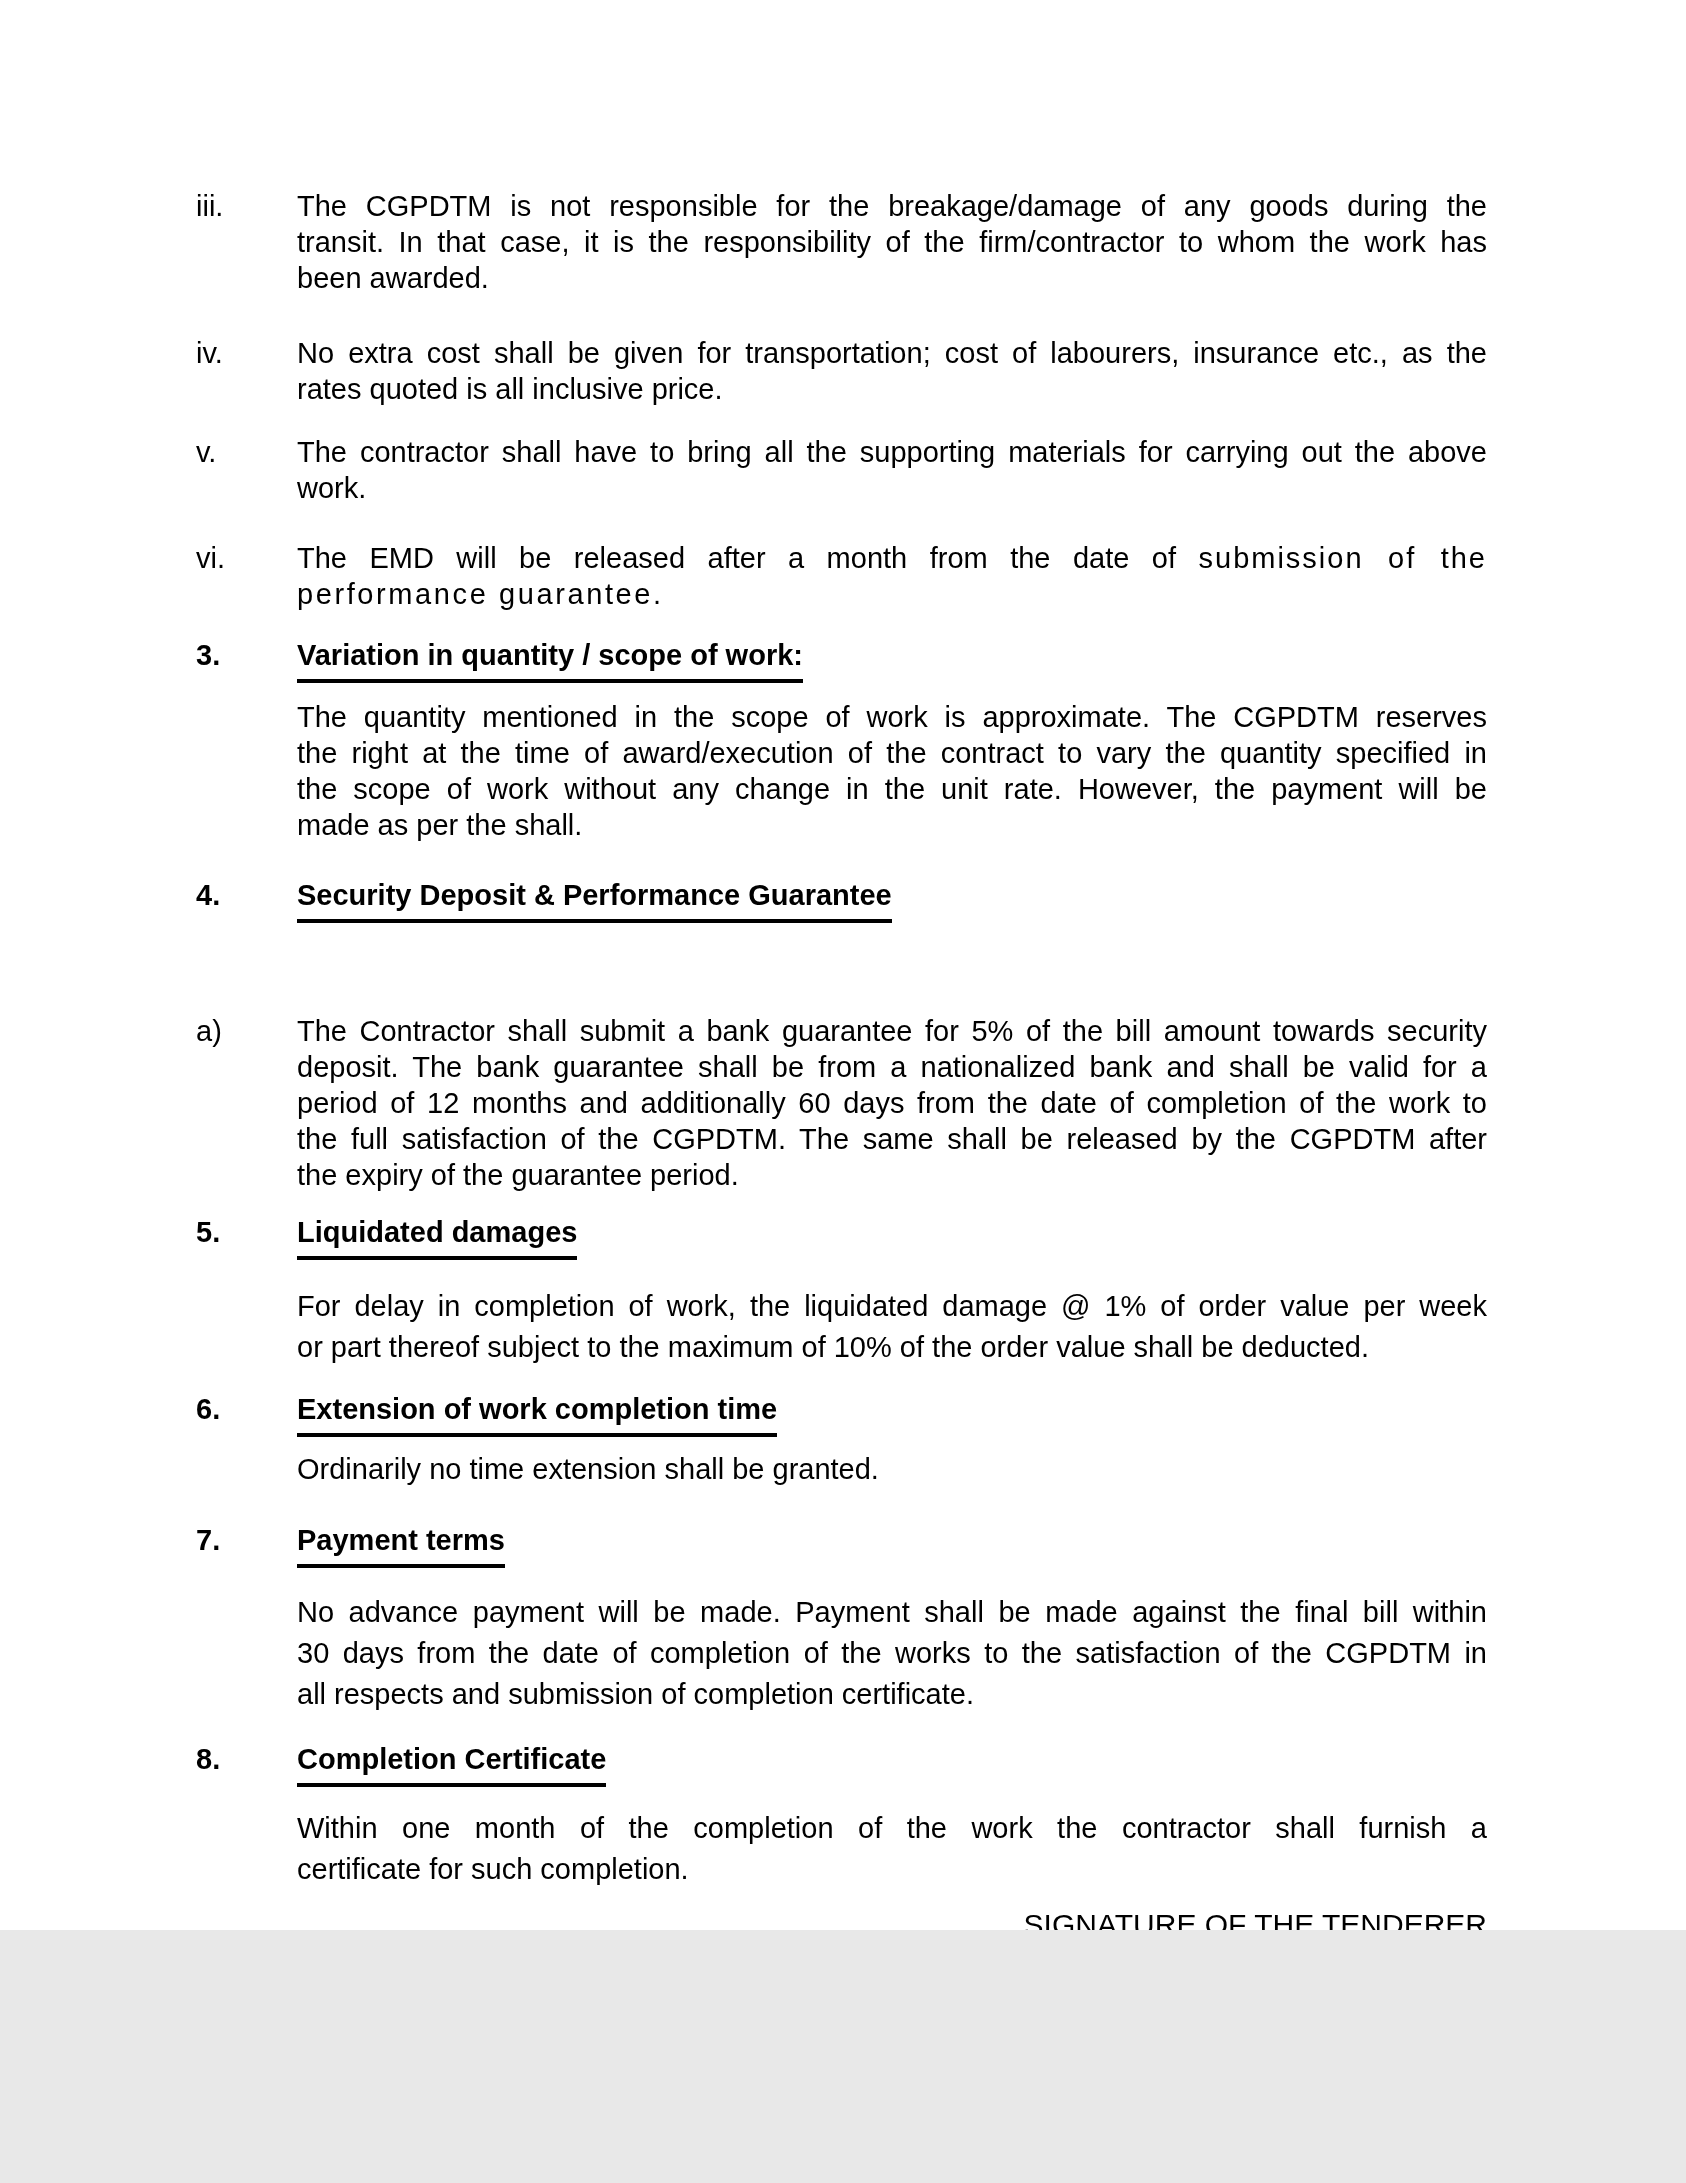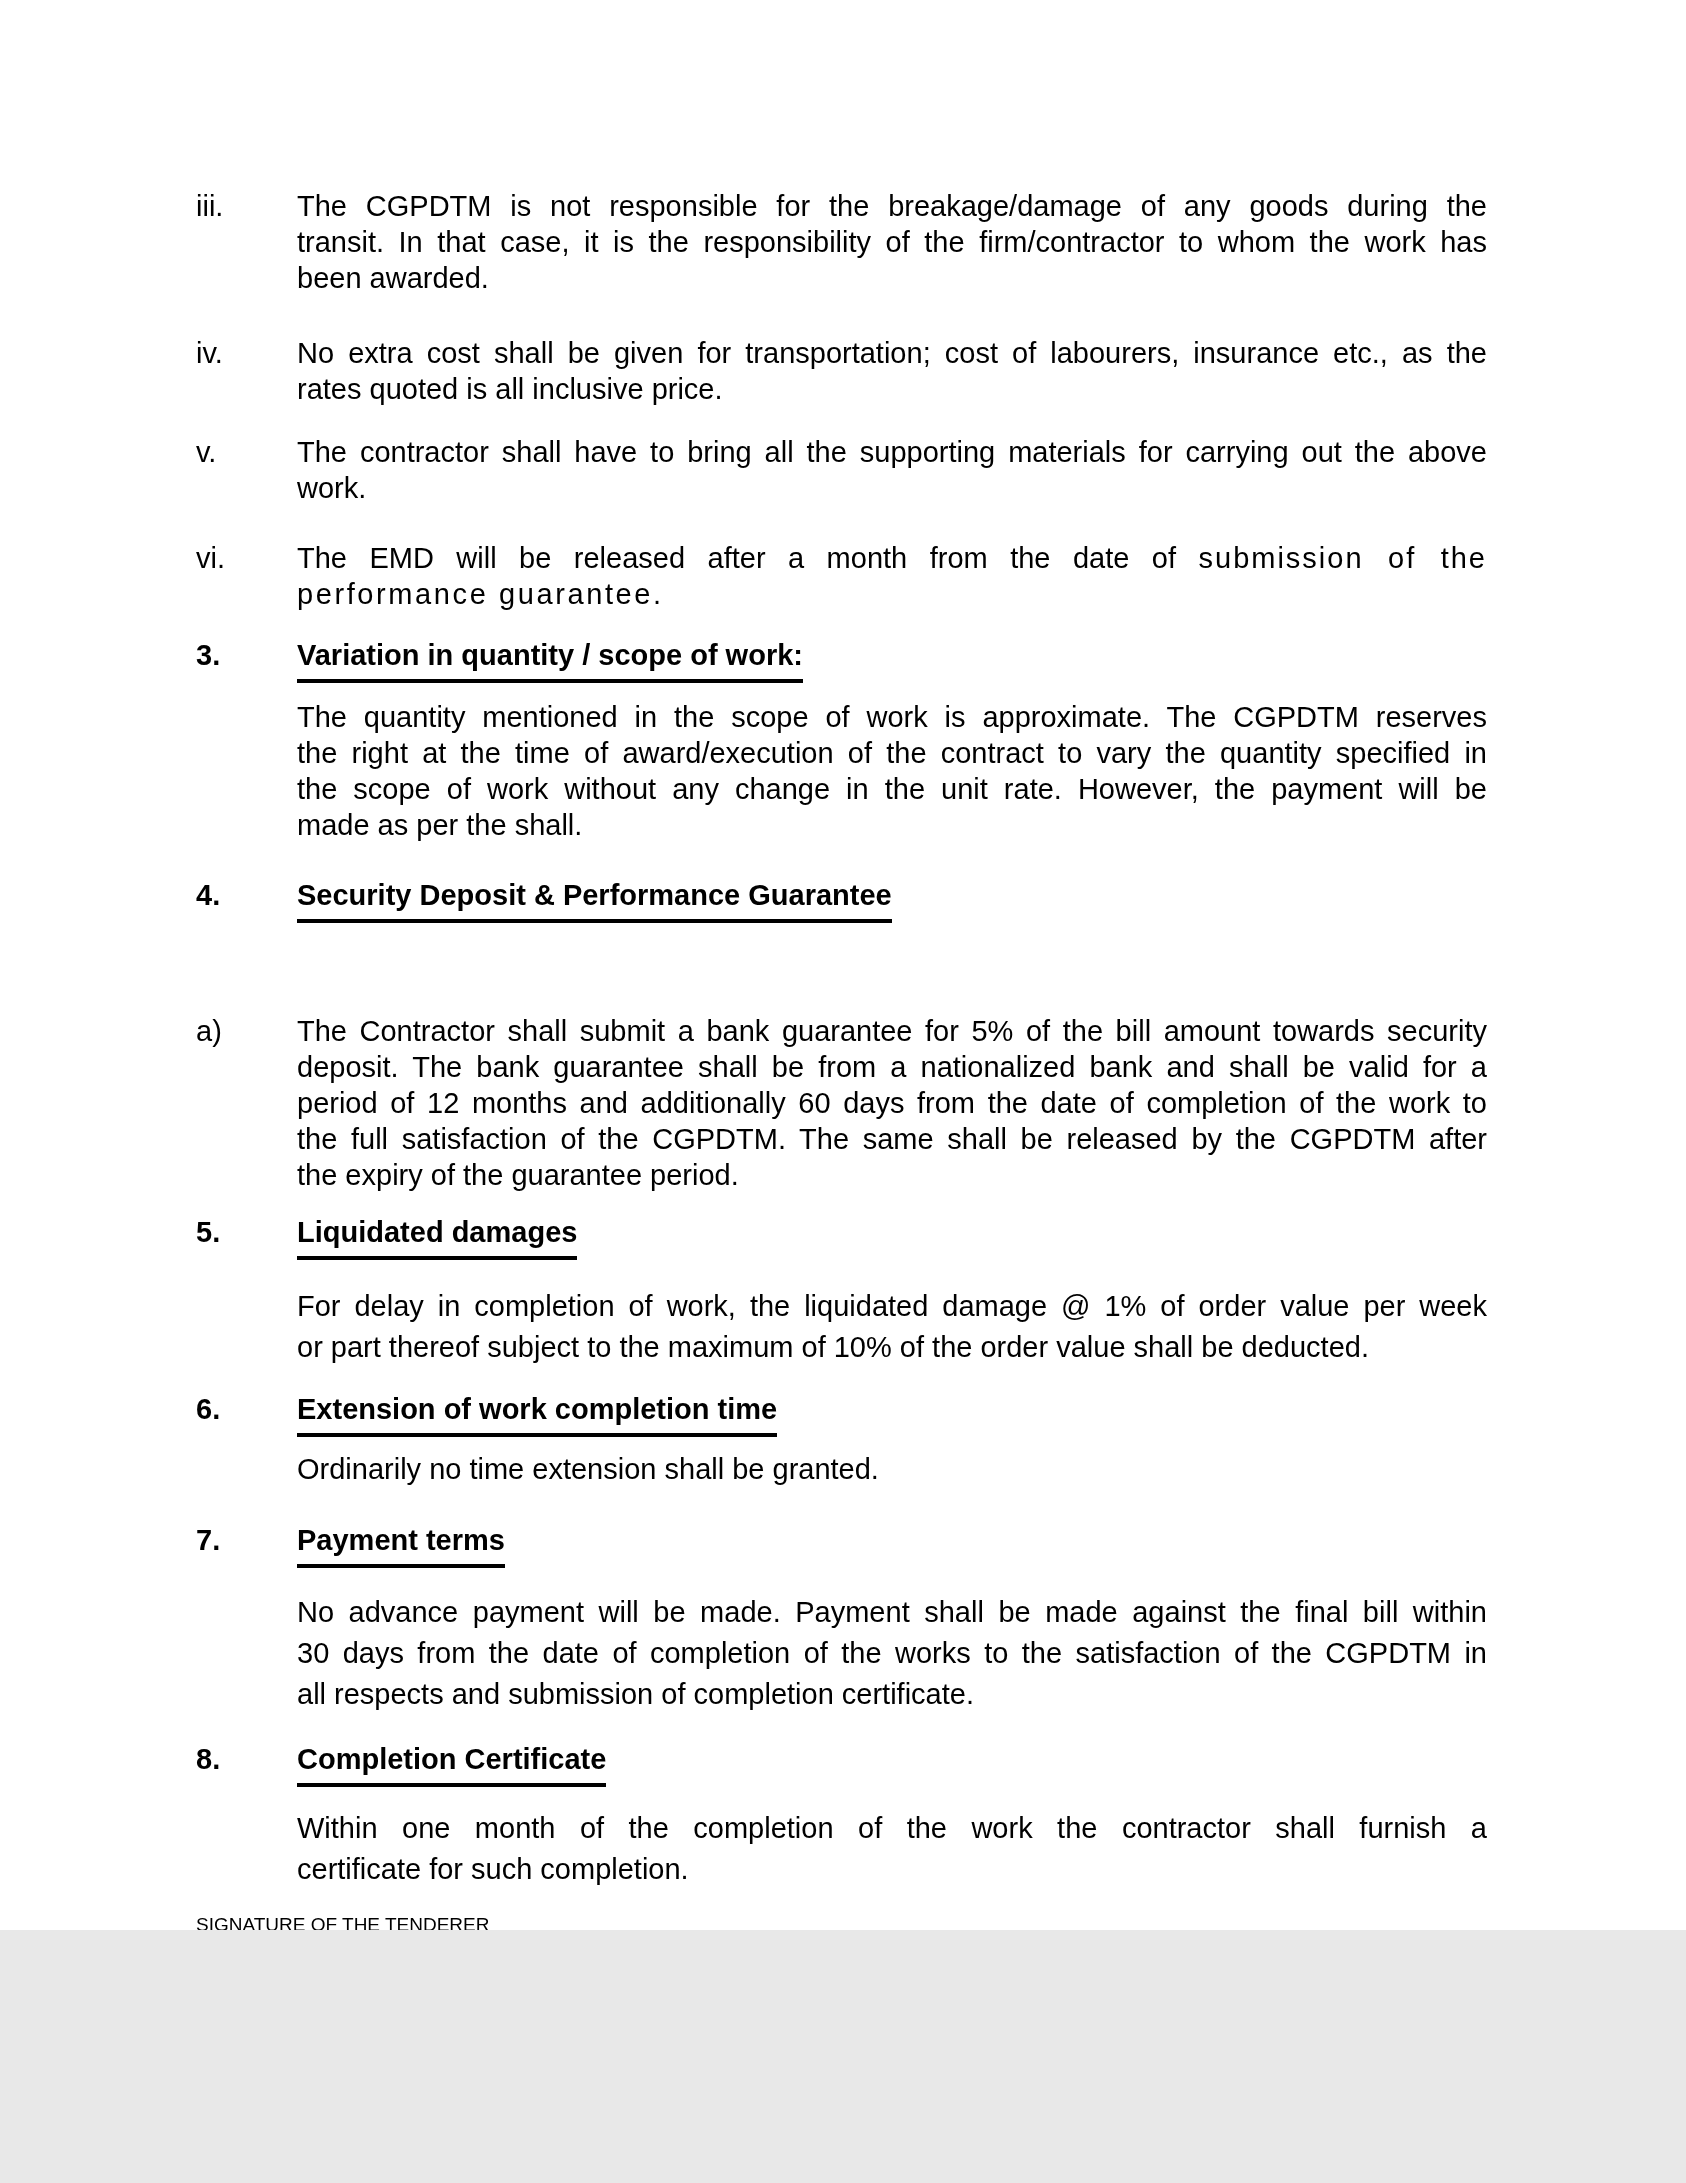--- a/index.html
+++ b/index.html
@@ -24,21 +24,21 @@
     text-align-last: justify;
     height: 36px;
     overflow: hidden;
   }
   .ln.last { text-align: right; text-align-last: left; }
   .wide .ln { line-height: 41px; height: 41px; }
   .heading { font-weight: bold; }
   .hl { border-bottom: 4px solid #000000; padding-bottom: 8px; }
   .track3 { letter-spacing: 2px; }
   .track4 { letter-spacing: 2.6px; }
-  .sig { font-size: 19px; line-height: 36px; }
+  .sig { text-align: right; font-size: 30px; line-height: 36px; }
   .pgnum { text-align: center; line-height: 36px; }
 </style>
 </head>
 <body>
 
 <div class="page">
 
   <div class="block">
     <span class="marker">iii.</span>
     <div class="body">

